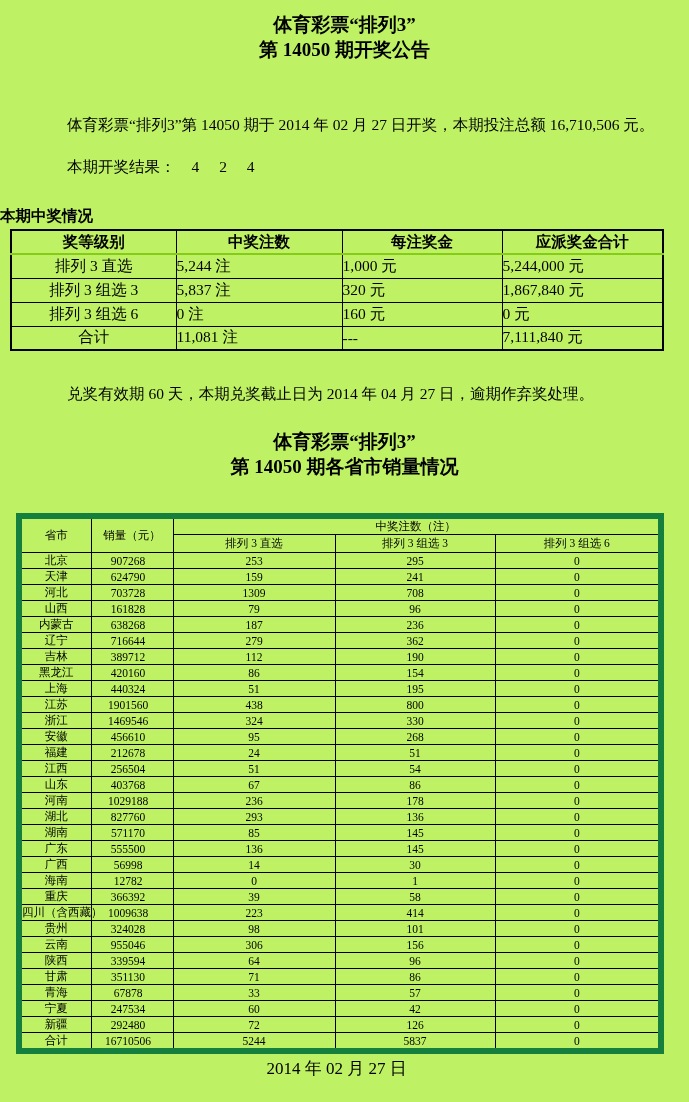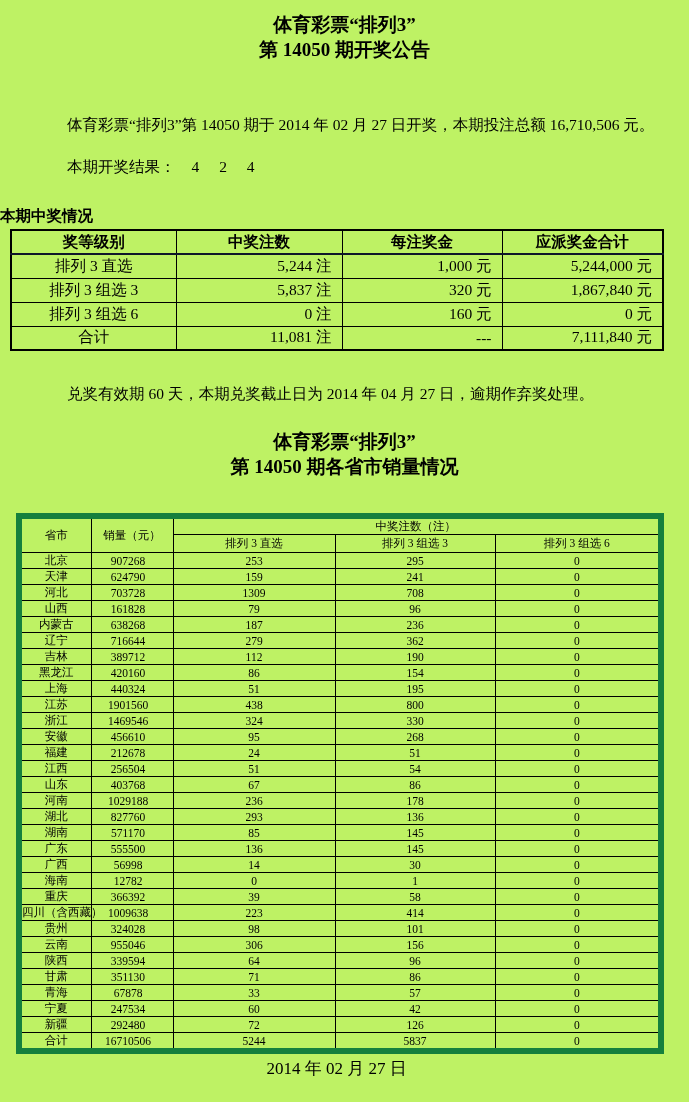--- a/index.html
+++ b/index.html
@@ -45,24 +45,24 @@
   }
   .prize-table th, .prize-table td {
     border: 1px solid #000;
     height: 24px;
     padding: 0;
     white-space: nowrap;
   }
   .prize-table th {
     font-weight: bold;
     text-align: center;
-    border-bottom: 2px solid #0f172a;
+    border-bottom: 2px solid #84cc16;
   }
   .prize-table td.c { text-align: center; }
-  .prize-table td.r { text-align: right; padding-right: 10px; }
+  .prize-table td.r { padding-right: 10px; }
   .validity { margin-top: 28px; }
   .sales-title { padding-top: 0; margin-top: 20px; }
   .sales-table {
     margin: 34px 0 0 16px;
     width: 642px;
     font-size: 11.5px;
     border: 6px solid #15803d;
   }
   .sales-table th, .sales-table td {
     border: 1px solid #000;

